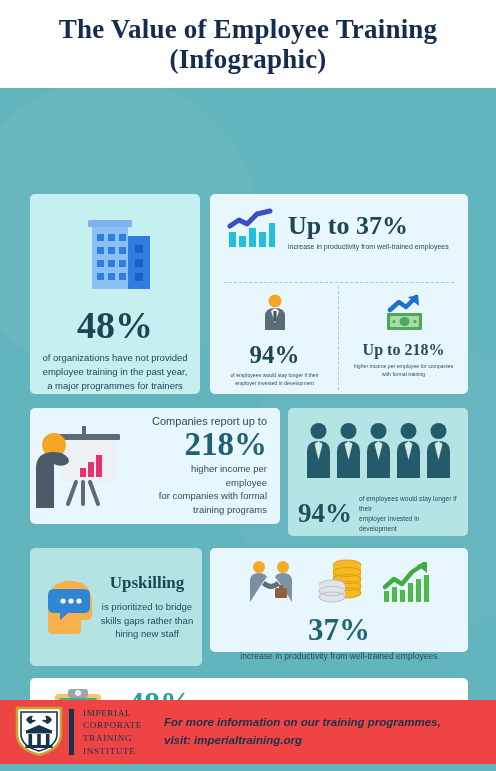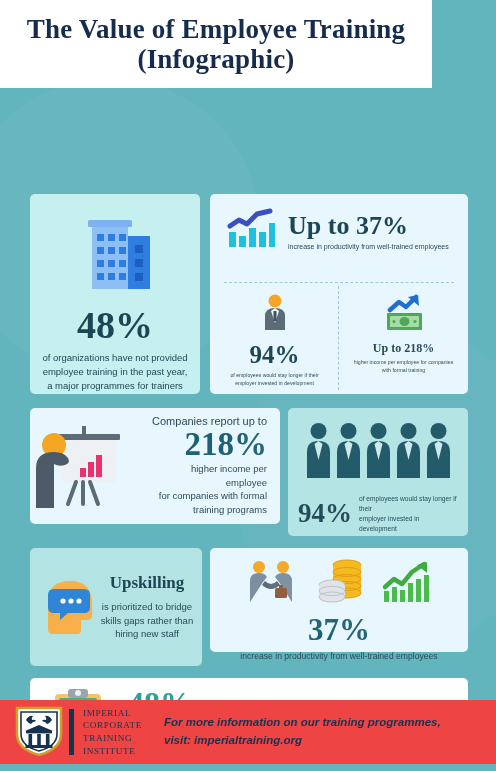--- a/index.html
+++ b/index.html
@@ -5,21 +5,21 @@
   html,body{margin:0;padding:0;}
   body{
     width:496px;height:771px;overflow:hidden;
     font-family:"Liberation Sans",sans-serif;
     background:#ffffff;
   }
   #page{position:relative;width:496px;height:771px;background:#62b4bd;overflow:hidden;}
 
   
   .header{
-    position:absolute;left:0;top:0;width:432px;height:88px;
+    position:absolute;left:0;top:0;width:496px;height:88px;
     background:#ffffff;display:flex;align-items:center;justify-content:center;
   }
   .header h1{
     margin:0;text-align:center;line-height:1.12;
     font-family:"Liberation Serif",serif;font-weight:bold;font-size:27px;
     color:#152c4e;letter-spacing:.2px;
   }
 
   
   .board{position:absolute;left:0;top:88px;width:496px;height:607px;background:#62b4bd;}
@@ -54,21 +54,21 @@
   .stats-top .cap{font-size:7px;color:#2a4a58;margin-top:4px;}
   .divider{position:absolute;left:14px;top:88px;width:230px;height:0;
     border-top:1px dashed #9fc9d8;}
   .vdivider{position:absolute;left:128px;top:92px;width:0;height:104px;
     border-left:1px dashed #9fc9d8;}
   .stats-bottom{display:flex;position:absolute;top:94px;left:0;width:258px;}
   .sb-cell{width:129px;display:flex;flex-direction:column;align-items:center;padding-top:6px;box-sizing:border-box;}
   .sb-cell .big{
     font-family:"Liberation Serif",serif;font-weight:bold;color:#1d4655;line-height:1;margin-top:6px;}
   .sb-cell.left .big{font-size:25px;}
-  .sb-cell.right .big{font-size:12px;}
+  .sb-cell.right .big{font-size:16px;}
   .sb-cell .cap{font-size:5.2px;color:#2a4a58;text-align:center;margin-top:5px;width:108px;line-height:1.5;}
 
   
   .c-present{left:30px;top:320px;width:250px;height:116px;background:#e8f6fd;
     display:flex;align-items:center;}
   .c-present .txt{flex:1;text-align:right;padding-right:13px;}
   .c-present .lead{font-size:11px;color:#2a4a58;}
   .c-present .big{
     font-family:"Liberation Serif",serif;font-weight:bold;font-size:33px;
     color:#1d6173;line-height:1.05;}

